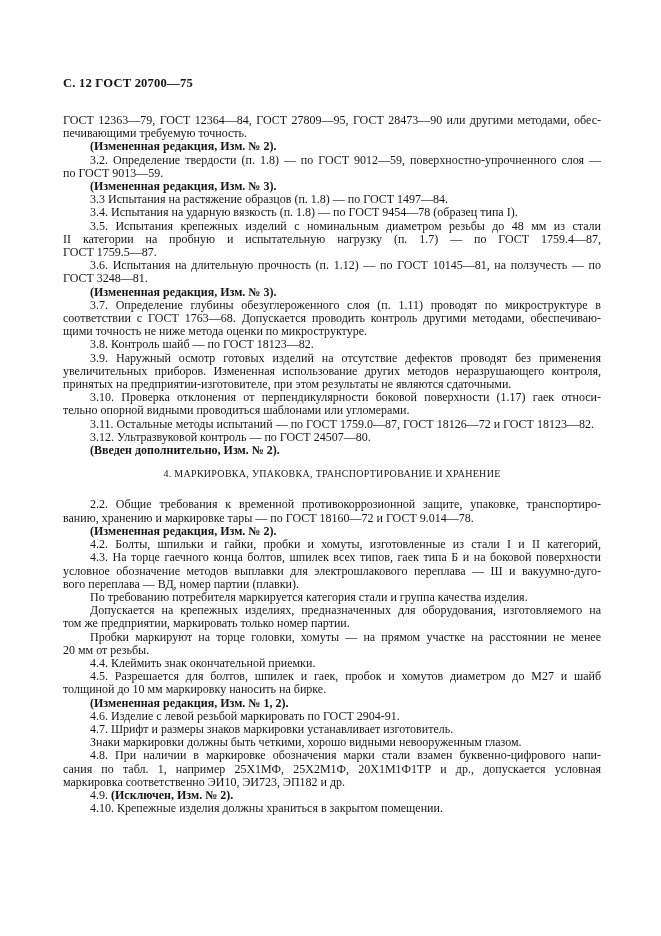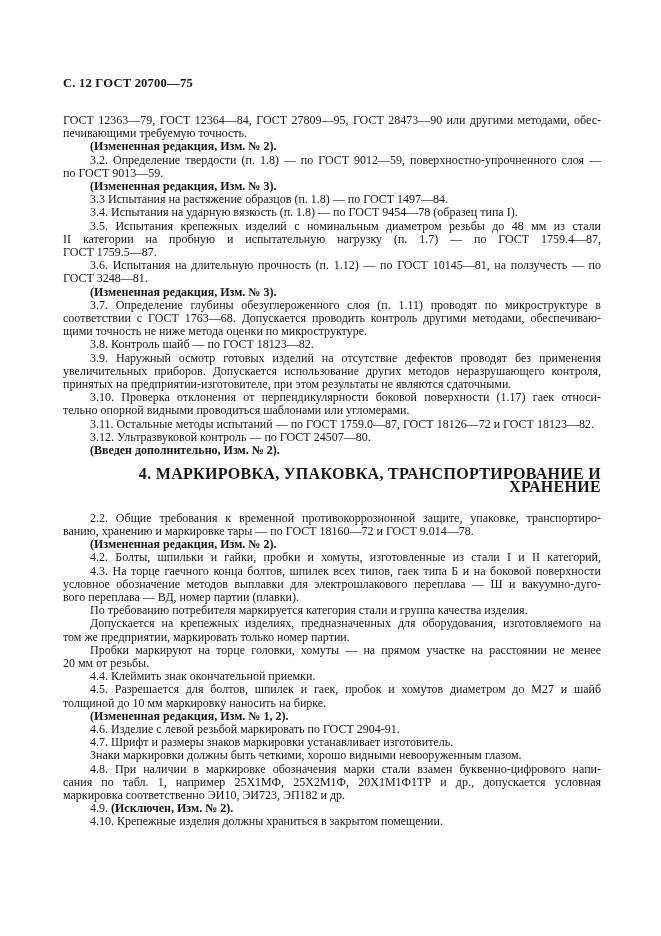--- a/index.html
+++ b/index.html
@@ -43,24 +43,24 @@
   }
   .line.last {
     text-align: left;
     text-align-last: left;
   }
   .para.indent .line.first {
     text-indent: 27px;
   }
   .bold { font-weight: bold; }
   .heading {
-    font-weight: bold;
-    font-size: 16px;
+    font-weight: normal;
+    font-size: 10px;
     line-height: 13.2px;
-    text-align: right;
+    text-align: center;
     letter-spacing: 0.3px;
     margin: 10px 0 18px 0;
   }
 </style>
 </head>
 <body>
 
 <div class="page">
   <div class="inner">
     <div class="header">С. 12 ГОСТ 20700—75</div>
@@ -100,21 +100,21 @@
         <div class="para indent">
           <div class="line first"><span>3.7. Определение глубины обезуглероженного слоя (п. 1.11) проводят по микроструктуре в</span></div>
           <div class="line"><span>соответствии с ГОСТ 1763—68. Допускается проводить контроль другими методами, обеспечиваю-</span></div>
           <div class="line last"><span>щими точность не ниже метода оценки по микроструктуре.</span></div>
         </div>
         <div class="para indent">
           <div class="line first last"><span>3.8. Контроль шайб — по ГОСТ 18123—82.</span></div>
         </div>
         <div class="para indent">
           <div class="line first"><span>3.9. Наружный осмотр готовых изделий на отсутствие дефектов проводят без применения</span></div>
-          <div class="line"><span>увеличительных приборов. Допускается использование других методов неразрушающего контроля,</span></div>
+          <div class="line"><span>увеличительных приборов. Измененная использование других методов неразрушающего контроля,</span></div>
           <div class="line last"><span>принятых на предприятии-изготовителе, при этом результаты не являются сдаточными.</span></div>
         </div>
         <div class="para indent">
           <div class="line first"><span>3.10. Проверка отклонения от перпендикулярности боковой поверхности (1.17) гаек относи-</span></div>
           <div class="line last"><span>тельно опорной видными проводиться шаблонами или угломерами.</span></div>
         </div>
         <div class="para indent">
           <div class="line first last"><span>3.11. Остальные методы испытаний — по ГОСТ 1759.0—87, ГОСТ 18126—72 и ГОСТ 18123—82.</span></div>
         </div>
         <div class="para indent">

